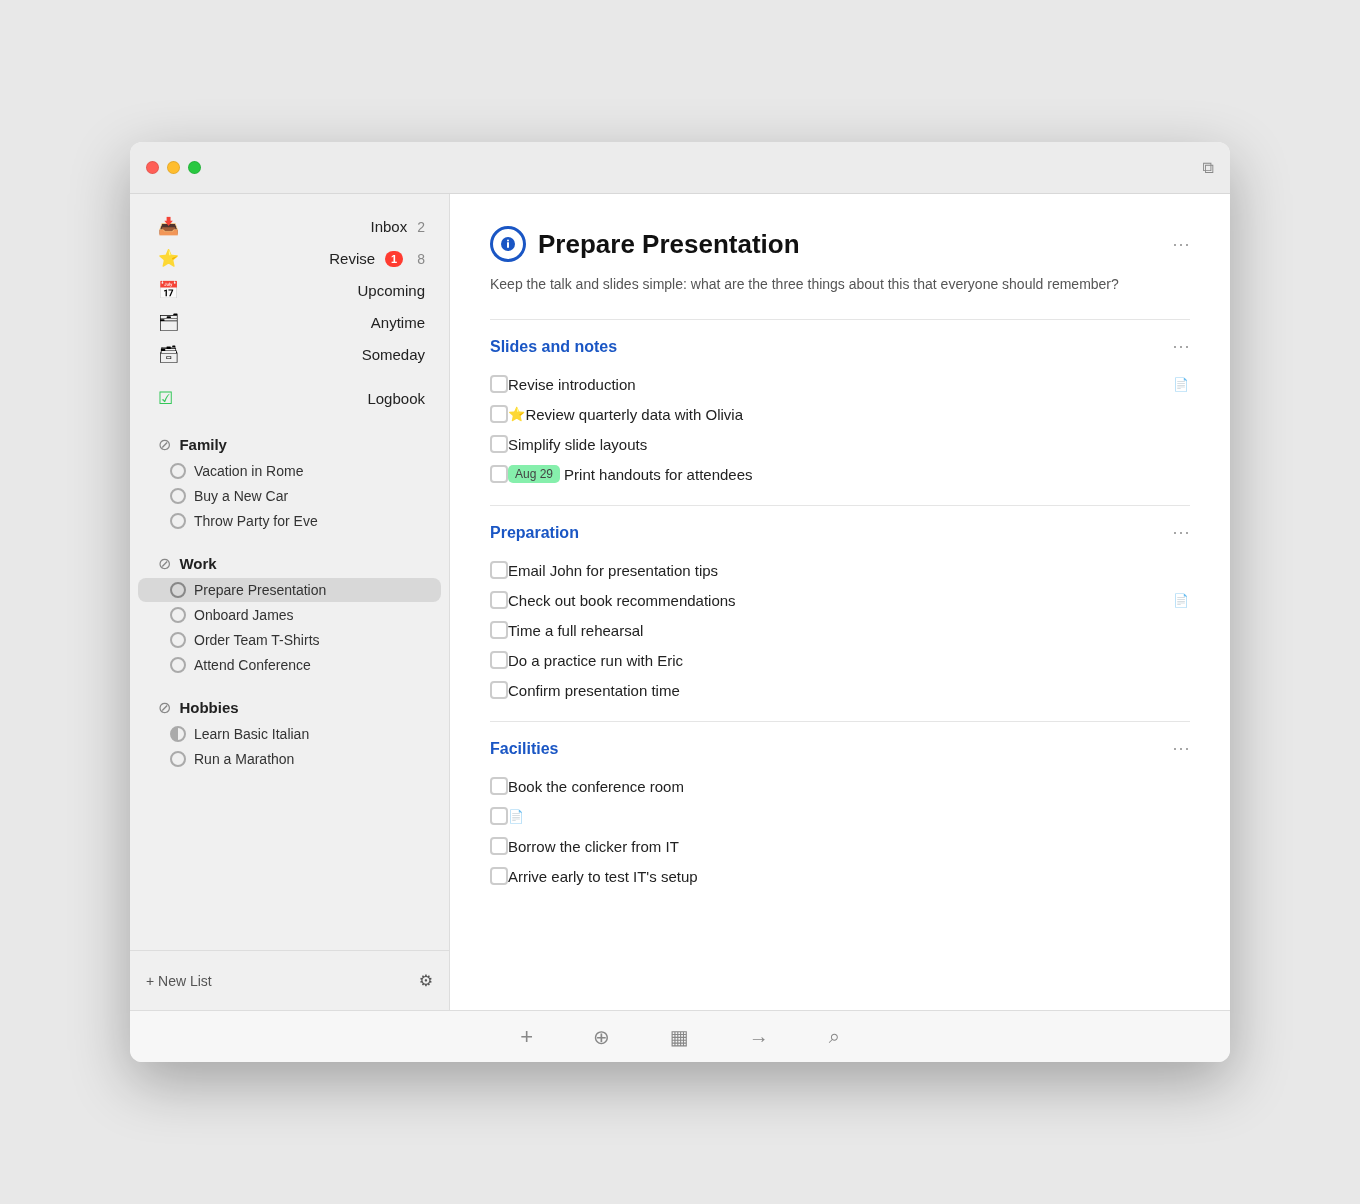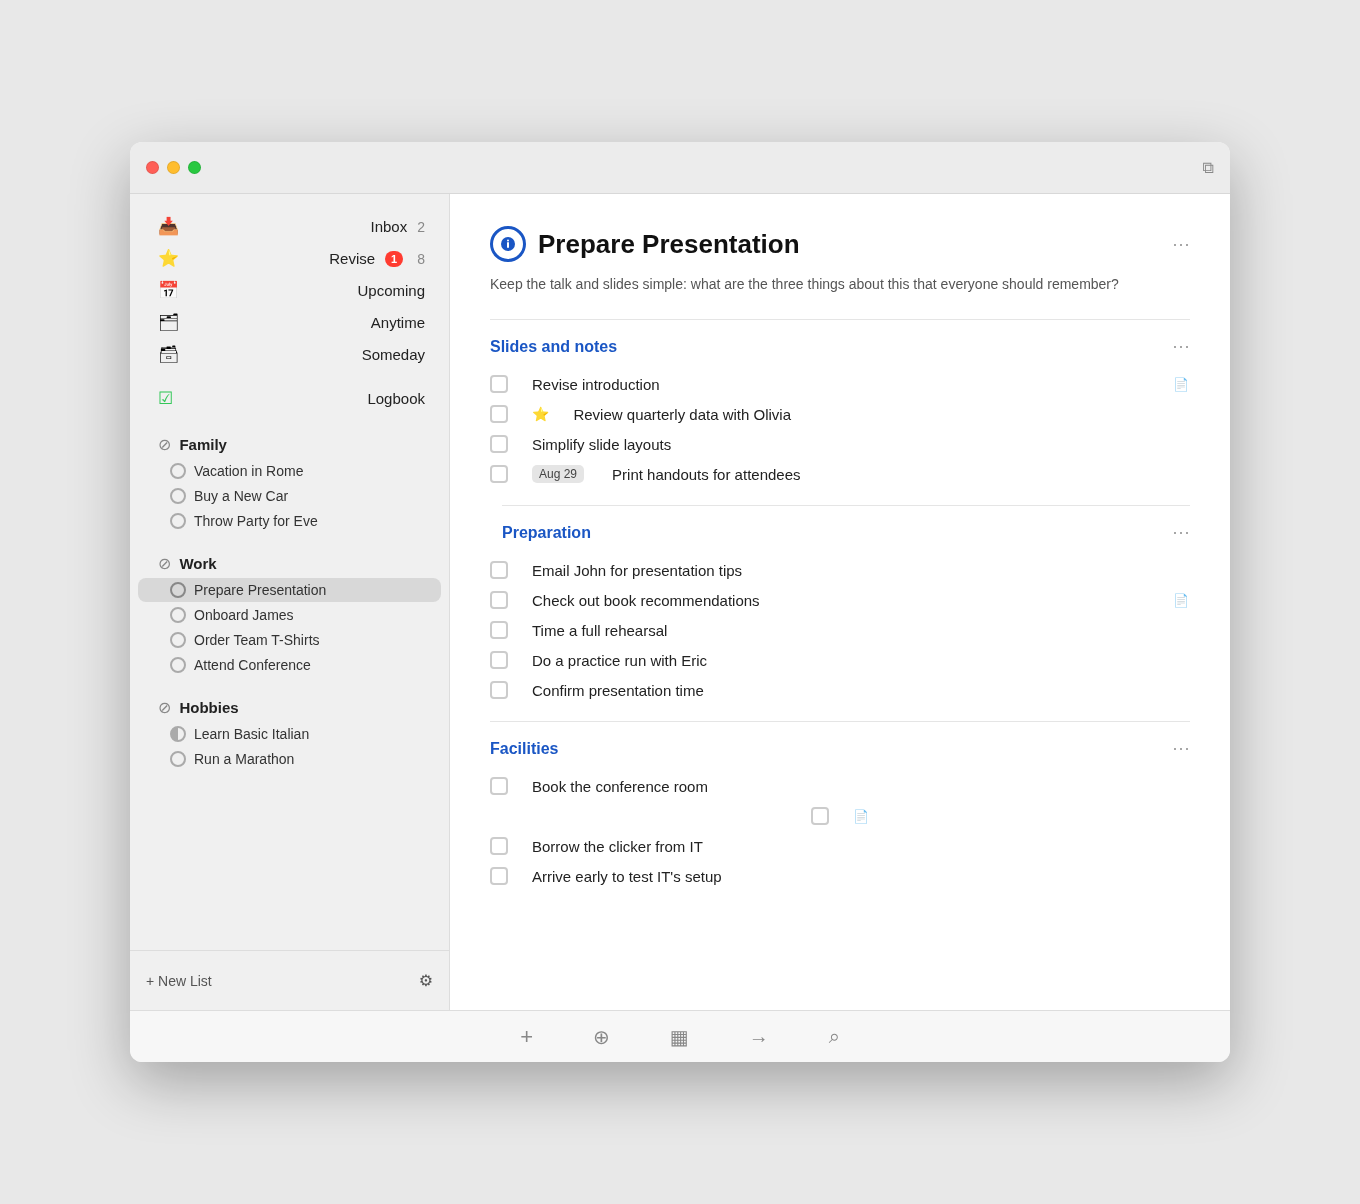--- a/index.html
+++ b/index.html
@@ -199,40 +199,39 @@
       color: #999;
       font-size: 18px;
       cursor: pointer;
     }
     .task-list {
       margin-bottom: 8px;
     }
     .task-item {
       display: flex;
       align-items: center;
-      gap: 24px;
+      gap: 0;
       padding: 6px 0;
       font-size: 15px;
       color: #222;
-      justify-content: center;
     }
     .task-checkbox {
       width: 18px; height: 18px;
       border: 2px solid #ccc;
       border-radius: 4px;
       flex-shrink: 0;
       cursor: pointer;
     }
     .task-text {
       flex: 1;
       font-size: 15px;
       color: #222;
     }
     .task-badge {
-      background: #e5e5e5;
+      background: #86efac;
       color: #444;
       font-size: 12px;
       padding: 2px 7px;
       border-radius: 5px;
       margin-right: 4px;
     }
     .task-icon-note {
       font-size: 13px;
       color: #aaa;
     }
@@ -414,21 +413,21 @@
           <div class="task-checkbox"></div>
           <span class="task-text">Simplify slide layouts</span>
         </div>
         <div class="task-item">
           <div class="task-checkbox"></div>
           <span class="task-badge">Aug 29</span>
           <span class="task-text">Print handouts for attendees</span>
         </div>
       </div>
 
-      <div class="section-header" style="margin-top:16px;margin-left:12px;">
+      <div class="section-header" style="margin-top:16px;">
         <span class="section-title">Preparation</span>
         <span class="section-more">···</span>
       </div>
       <div class="task-list">
         <div class="task-item">
           <div class="task-checkbox"></div>
           <span class="task-text">Email John for presentation tips</span>
         </div>
         <div class="task-item">
           <div class="task-checkbox"></div>

